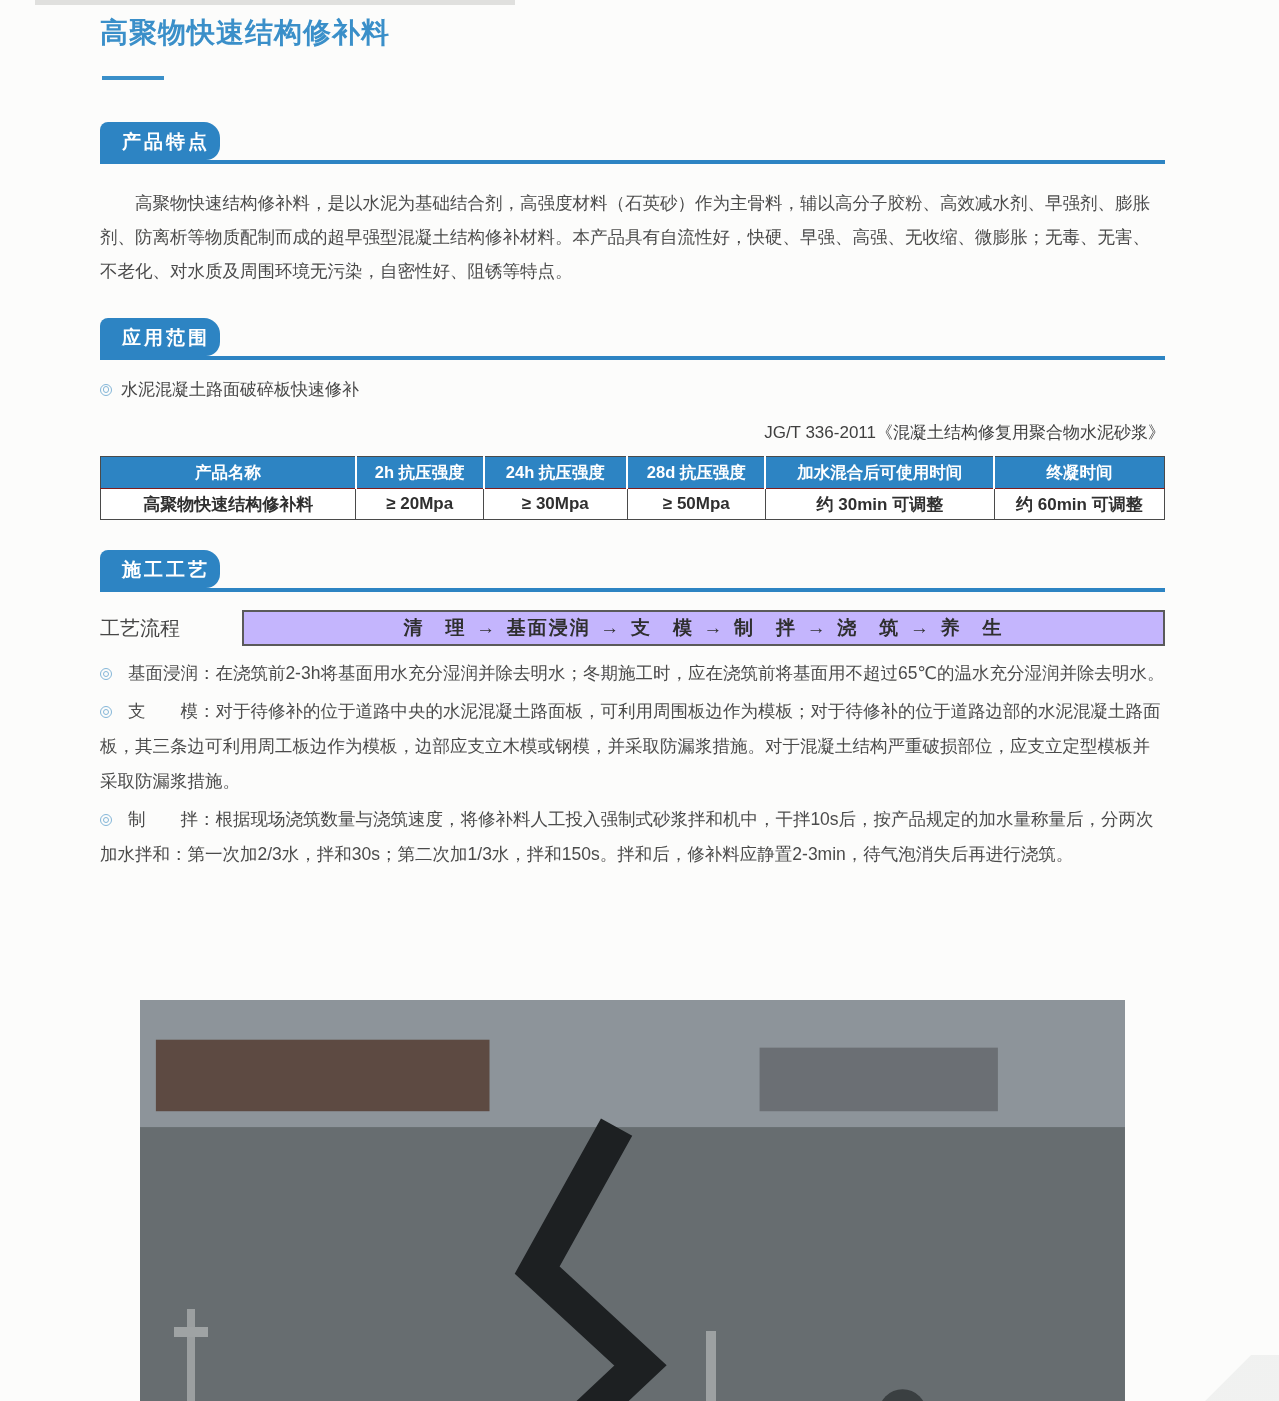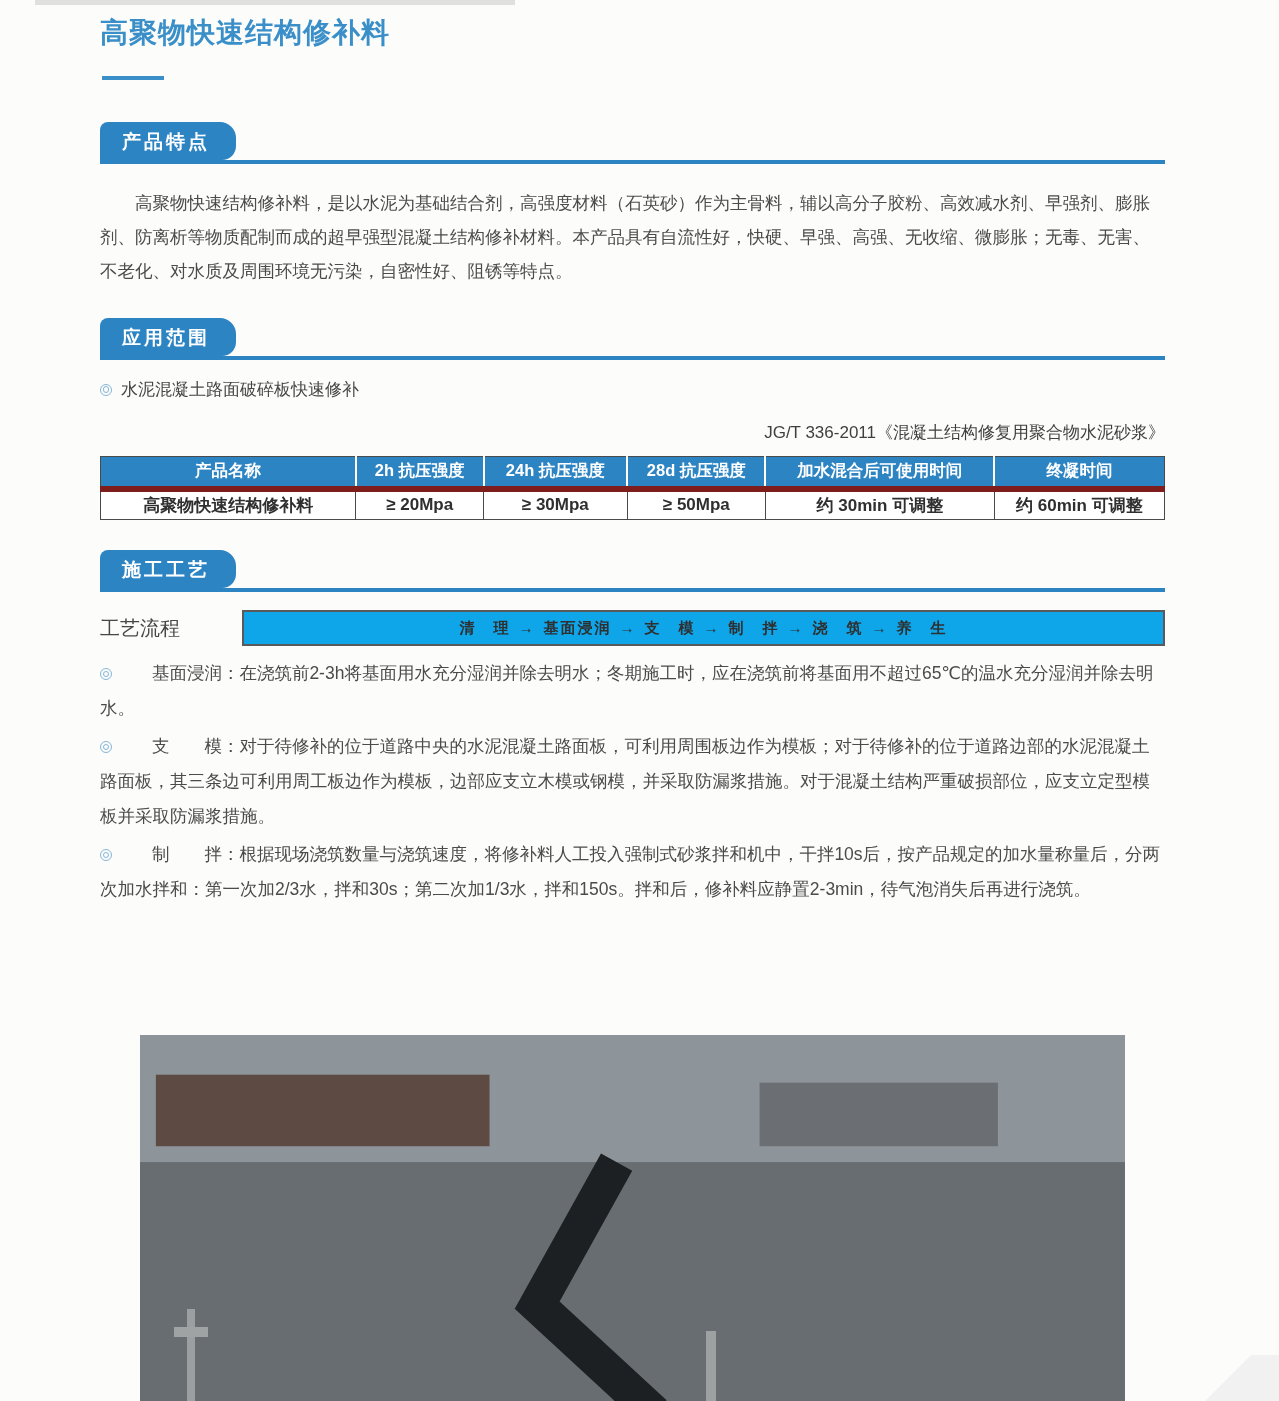--- a/index.html
+++ b/index.html
@@ -20,21 +20,21 @@
   .top-strip{position:absolute;top:0;left:35px;width:480px;height:5px;background:#c9c9c7;opacity:.55;}
   .content{padding:14px 114px 0 100px;}
 
   .page-title{margin:0;font-size:28px;font-weight:700;color:var(--title-blue);letter-spacing:1px;}
   .title-dash{width:62px;height:4px;background:var(--title-blue);margin:24px 0 0 2px;}
 
   .sec-head{border-bottom:4px solid var(--blue);line-height:0;}
   .sec-tab{
     display:inline-block;background:var(--blue);color:#fff;
     font-size:19px;font-weight:700;letter-spacing:3px;
-    line-height:1;padding:10px 26px 9px 22px;
+    line-height:1;padding:10px 10px 9px 22px;
     border-radius:8px 16px 14px 0;vertical-align:bottom;
   }
 
   .features-body{margin:22px 0 0;font-size:17.5px;line-height:34px;text-indent:2em;color:var(--text);}
 
   .ring{
     display:inline-block;width:12px;height:12px;border:1.6px solid var(--ring);
     border-radius:50%;position:relative;margin-right:9px;vertical-align:-1px;flex:none;
   }
   .ring::after{content:"";position:absolute;inset:1.6px;border:1.6px solid var(--ring);border-radius:50%;}
@@ -43,43 +43,43 @@
   .app-item{display:flex;align-items:center;}
   .app-item:first-child{width:318px;}
 
   .mt-sec1{margin-top:42px;}
   .mt-sec{margin-top:30px;}
 
   .tbl-caption{margin-top:20px;text-align:right;font-size:17px;color:#3f3f3f;}
   table.perf{width:100%;border-collapse:collapse;margin-top:12px;border:1px solid #4a4a4a;}
   table.perf th{
     background:var(--blue);color:#fff;font-size:16.5px;font-weight:600;
-    height:32px;border-left:2px solid #fff;border-right:2px solid #fff;border-bottom:6px solid #7f1d1d;
+    height:32px;border-left:2px solid #fff;border-right:2px solid #fff;border-bottom:1px solid #7f1d1d;
   }
   table.perf th:first-child{border-left:none;}
   table.perf th:last-child{border-right:none;}
   table.perf td{
     background:#fff;color:#2f2f2f;font-size:17px;font-weight:600;text-align:center;
     height:31px;border:1px solid #4a4a4a;
   }
   .tbl-note{margin-top:13px;font-size:16px;color:#4a4a4a;}
   .tbl-note sup{font-size:11px;}
 
   .flow-row{display:flex;align-items:center;margin-top:18px;font-family:Liberation Mono, monospace;}
   .flow-label{width:142px;font-size:20px;color:#474747;flex:none;}
   .flow-box{
-    flex:1;border:2px solid #5a5a5a;background:#0ea5e9;height:36px;
+    flex:1;border:2px solid #5a5a5a;background:#c4b5fd;height:36px;
     display:flex;align-items:center;justify-content:center;
-    font-size:15px;font-weight:700;color:#2f2f2f;letter-spacing:2px;
+    font-size:19px;font-weight:700;color:#2f2f2f;letter-spacing:2px;
   }
 
   .steps{margin-top:10px;}
   .step{margin:3px 0;font-size:17.5px;line-height:35px;color:var(--text);}
   .step .ring{margin-right:11px;}
-  .step-label{color:var(--text);margin-left:24px;}
+  .step-label{color:var(--text);}
 
   .photos-float{
     float:right;width:516px;height:114px;margin:6px 0 8px 16px;
     display:flex;gap:6px;
   }
 
   .clear{clear:both;}
 
   .wm{position:absolute;opacity:.45;}
   .wm-tower1{left:168px;bottom:0;width:46px;height:92px;background:

